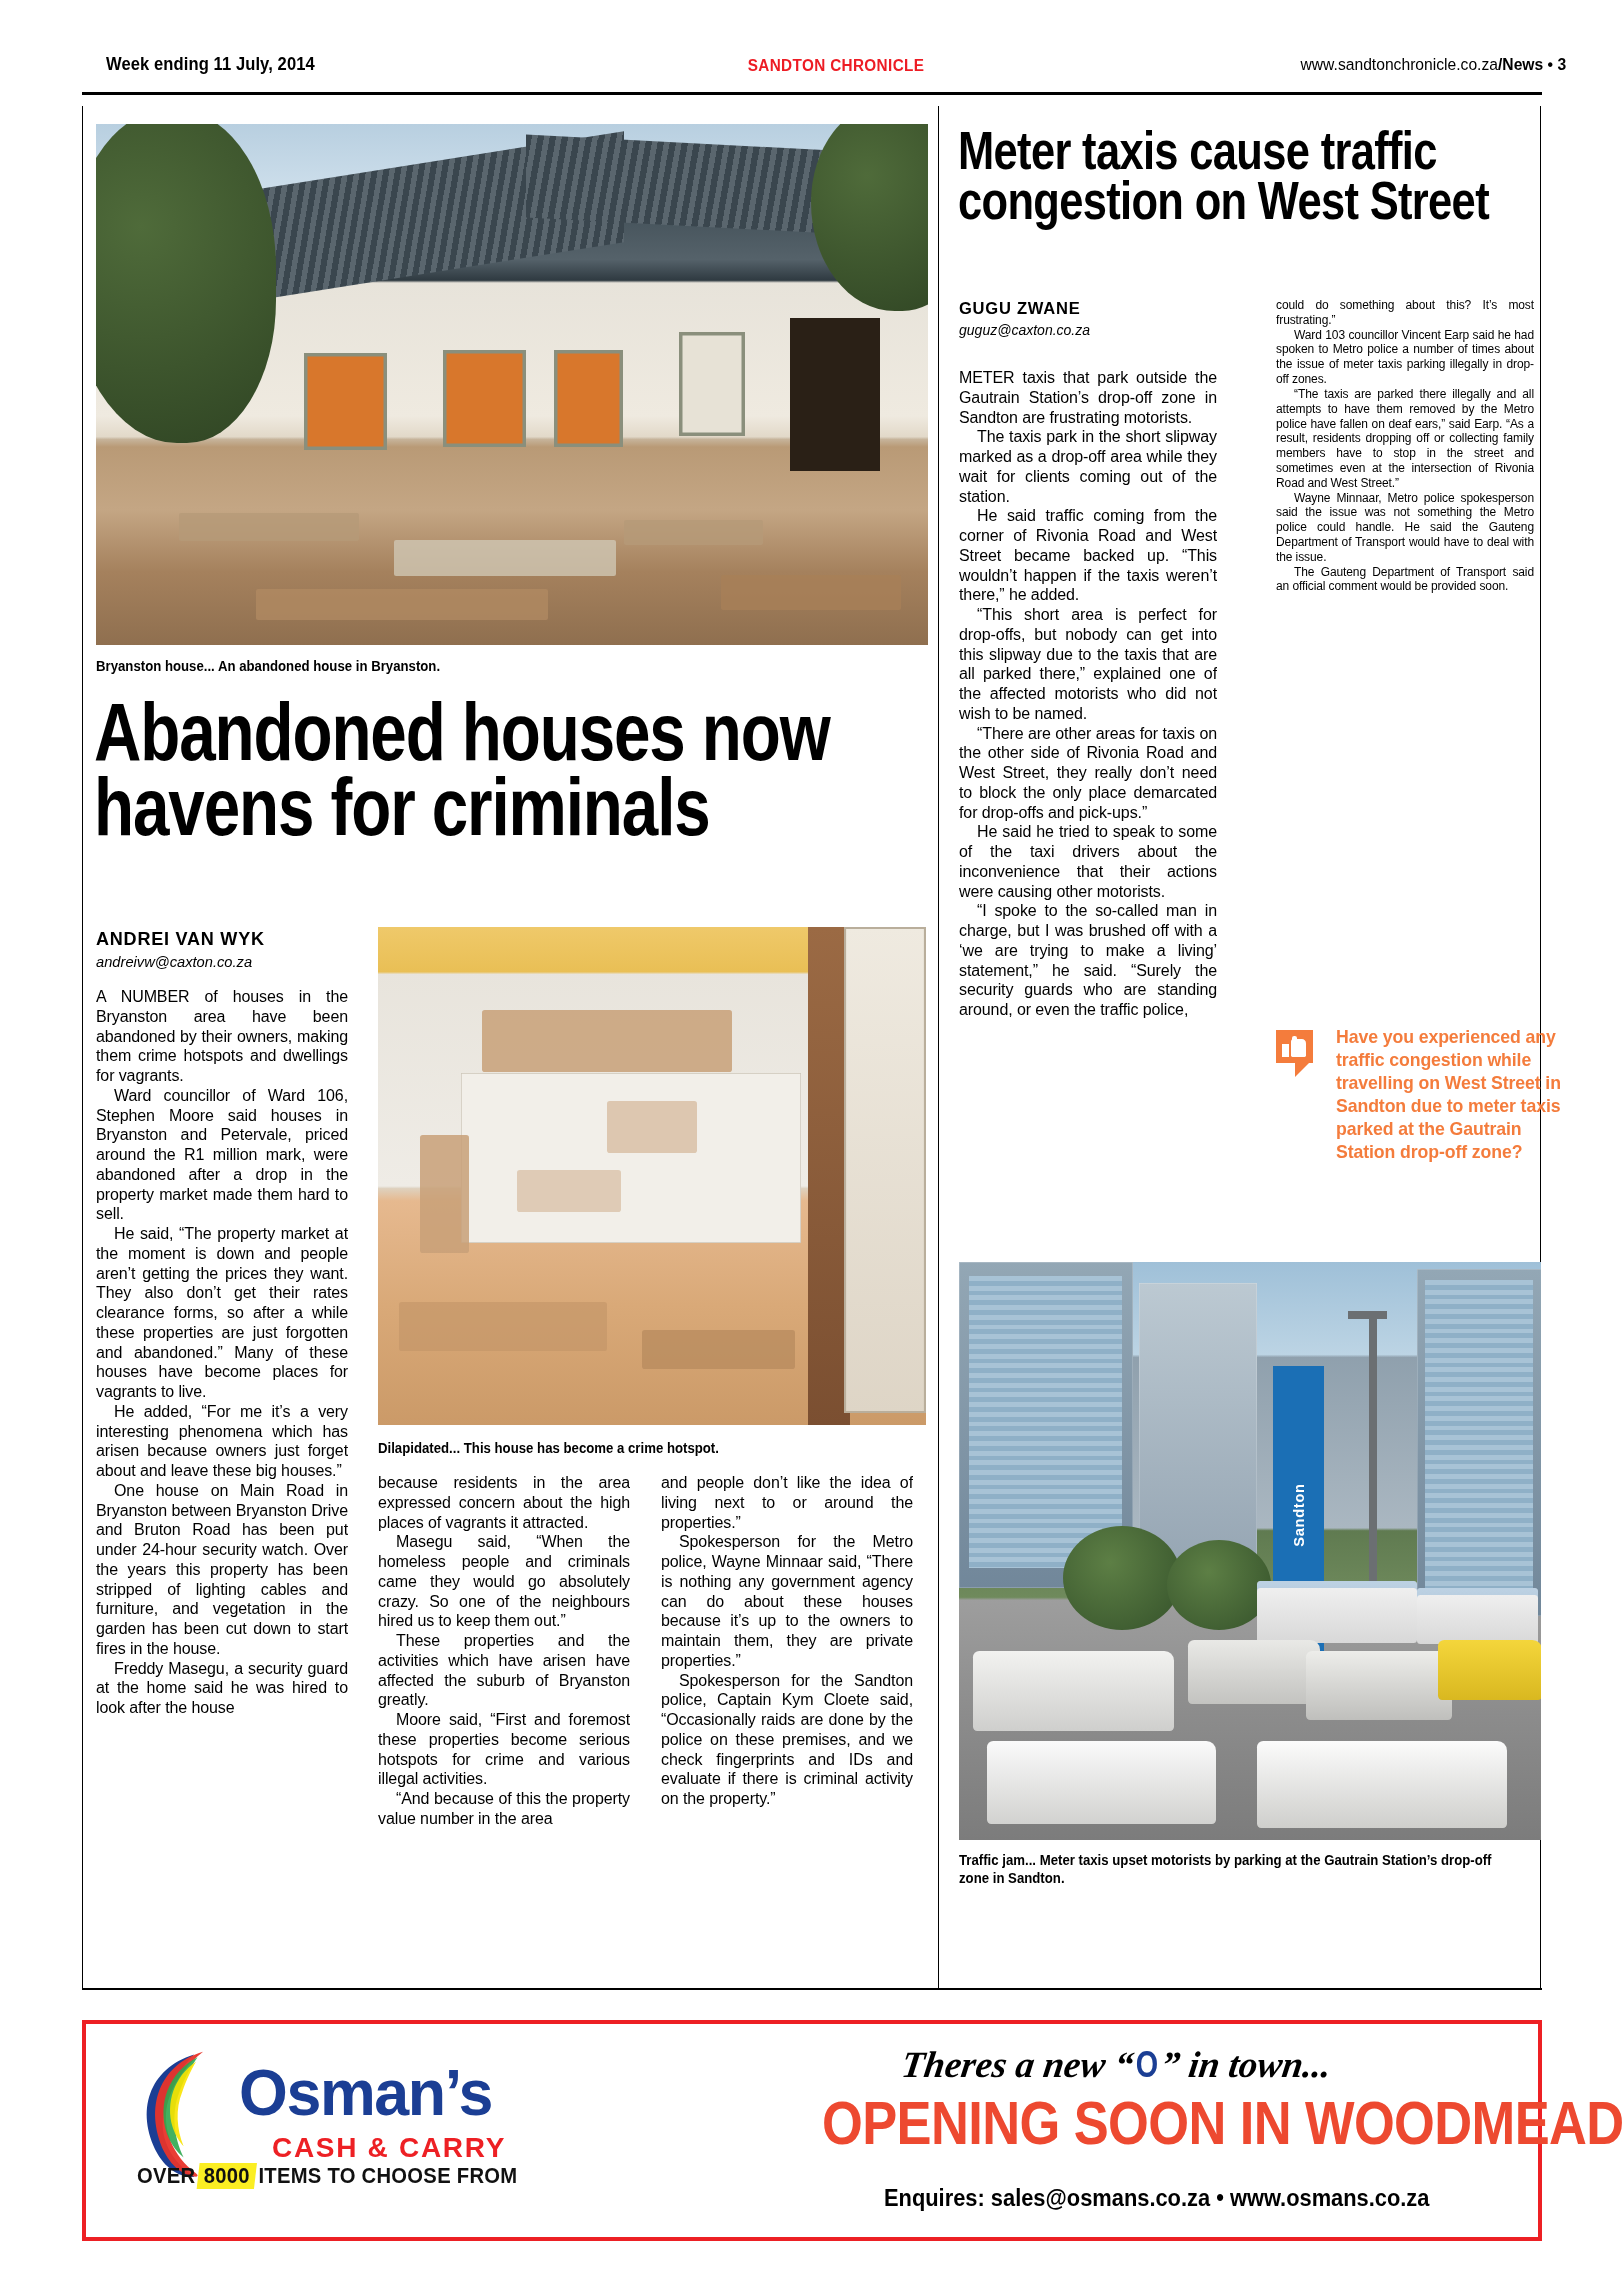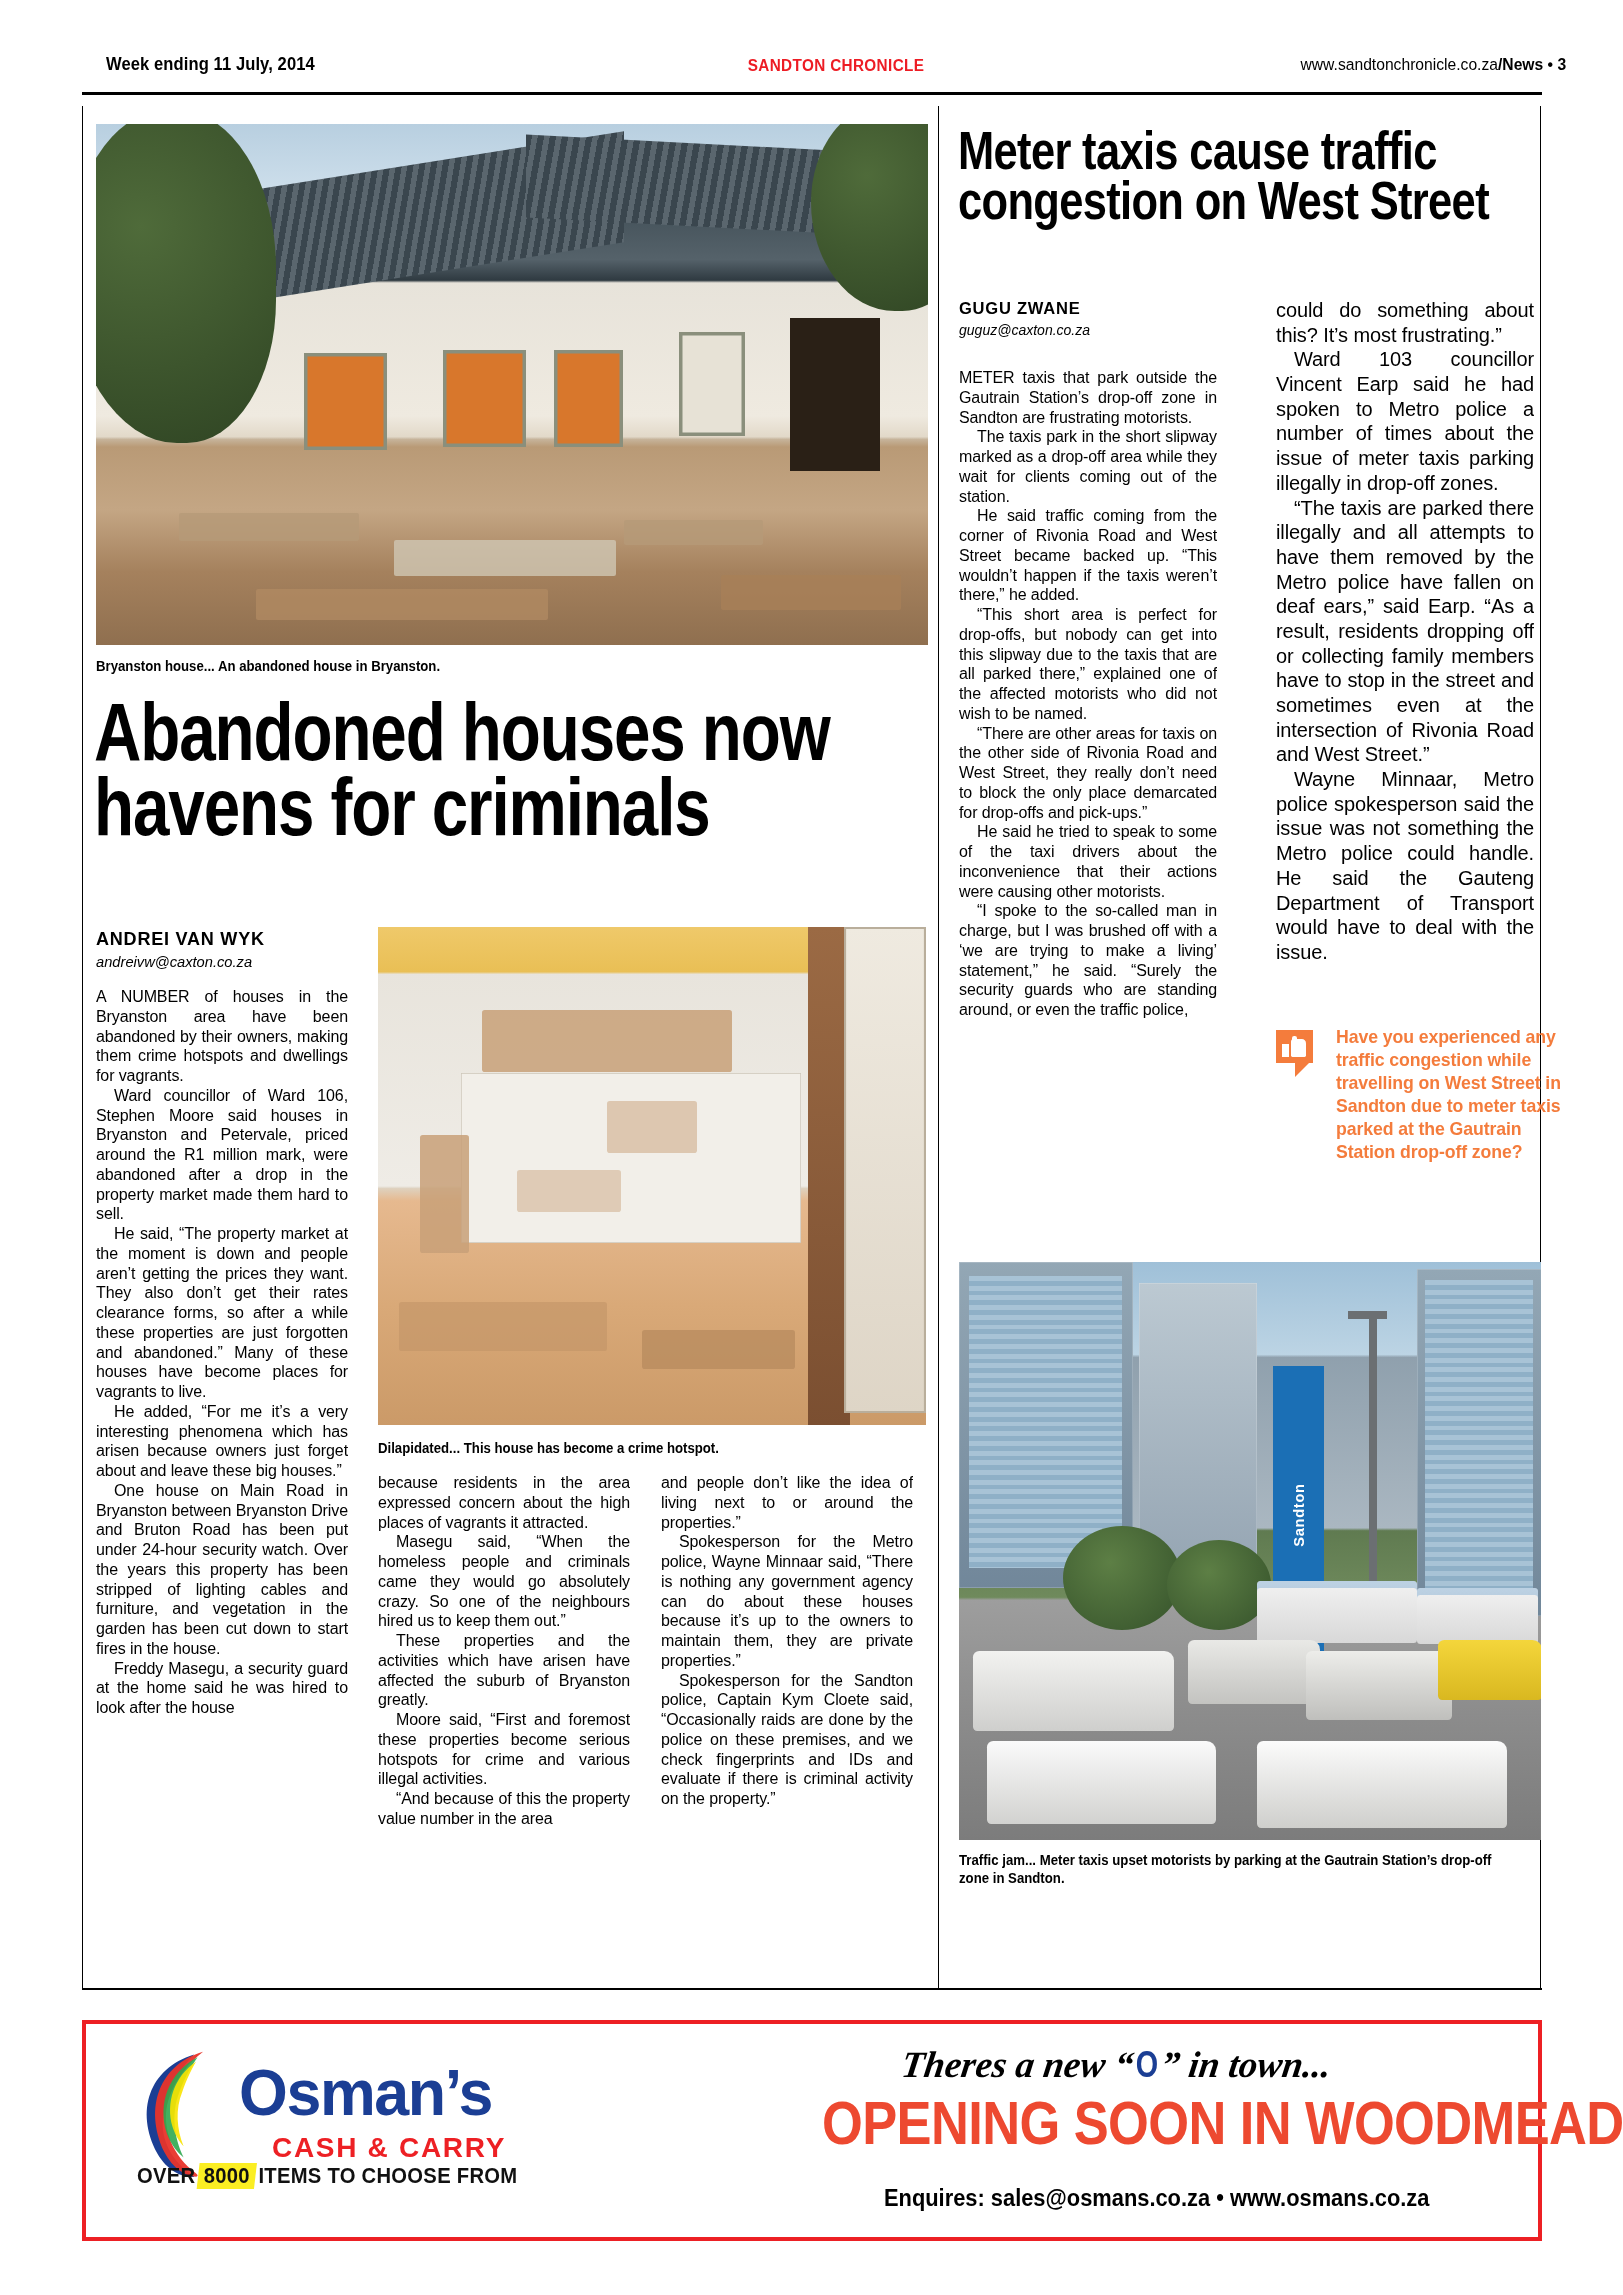--- a/index.html
+++ b/index.html
@@ -249,21 +249,21 @@
   <div class="col" style="left:959px;top:368px;width:258px;height:805px;font-size:16px;">
     <p class="first">METER taxis that park outside the Gautrain Station’s drop-off zone in Sandton are frustrating motorists.</p>
     <p>The taxis park in the short slipway marked as a drop-off area while they wait for clients coming out of the station.</p>
     <p>He said traffic coming from the corner of Rivonia Road and West Street became backed up. “This wouldn’t happen if the taxis weren’t there,” he added.</p>
     <p>“This short area is perfect for drop-offs, but nobody can get into this slipway due to the taxis that are all parked there,” explained one of the affected motorists who did not wish to be named.</p>
     <p>“There are other areas for taxis on the other side of Rivonia Road and West Street, they really don’t need to block the only place demarcated for drop-offs and pick-ups.”</p>
     <p>He said he tried to speak to some of the taxi drivers about the inconvenience that their actions were causing other motorists.</p>
     <p>“I spoke to the so-called man in charge, but I was brushed off with a ‘we are trying to make a living’ statement,” he said. “Surely the security guards who are standing around, or even the traffic police,</p>
   </div>
 
-  <div class="col" style="left:1276px;top:298px;width:258px;height:666px;font-size:20px;">
+  <div class="col" style="left:1276px;top:298px;width:258px;height:666px;font-size:12px;">
     <p class="first">could do something about this? It’s most frustrating.”</p>
     <p>Ward 103 councillor Vincent Earp said he had spoken to Metro police a number of times about the issue of meter taxis parking illegally in drop-off zones.</p>
     <p>“The taxis are parked there illegally and all attempts to have them removed by the Metro police have fallen on deaf ears,” said Earp. “As a result, residents dropping off or collecting family members have to stop in the street and sometimes even at the intersection of Rivonia Road and West Street.”</p>
     <p>Wayne Minnaar, Metro police spokesperson said the issue was not something the Metro police could handle. He said the Gauteng Department of Transport would have to deal with the issue.</p>
     <p>The Gauteng Department of Transport said an official comment would be provided soon.</p>
   </div>
 
   <div class="callout" style="left:1276px;top:1026px;width:264px;">
     <div class="callout-icon">
       <div class="thumb">

